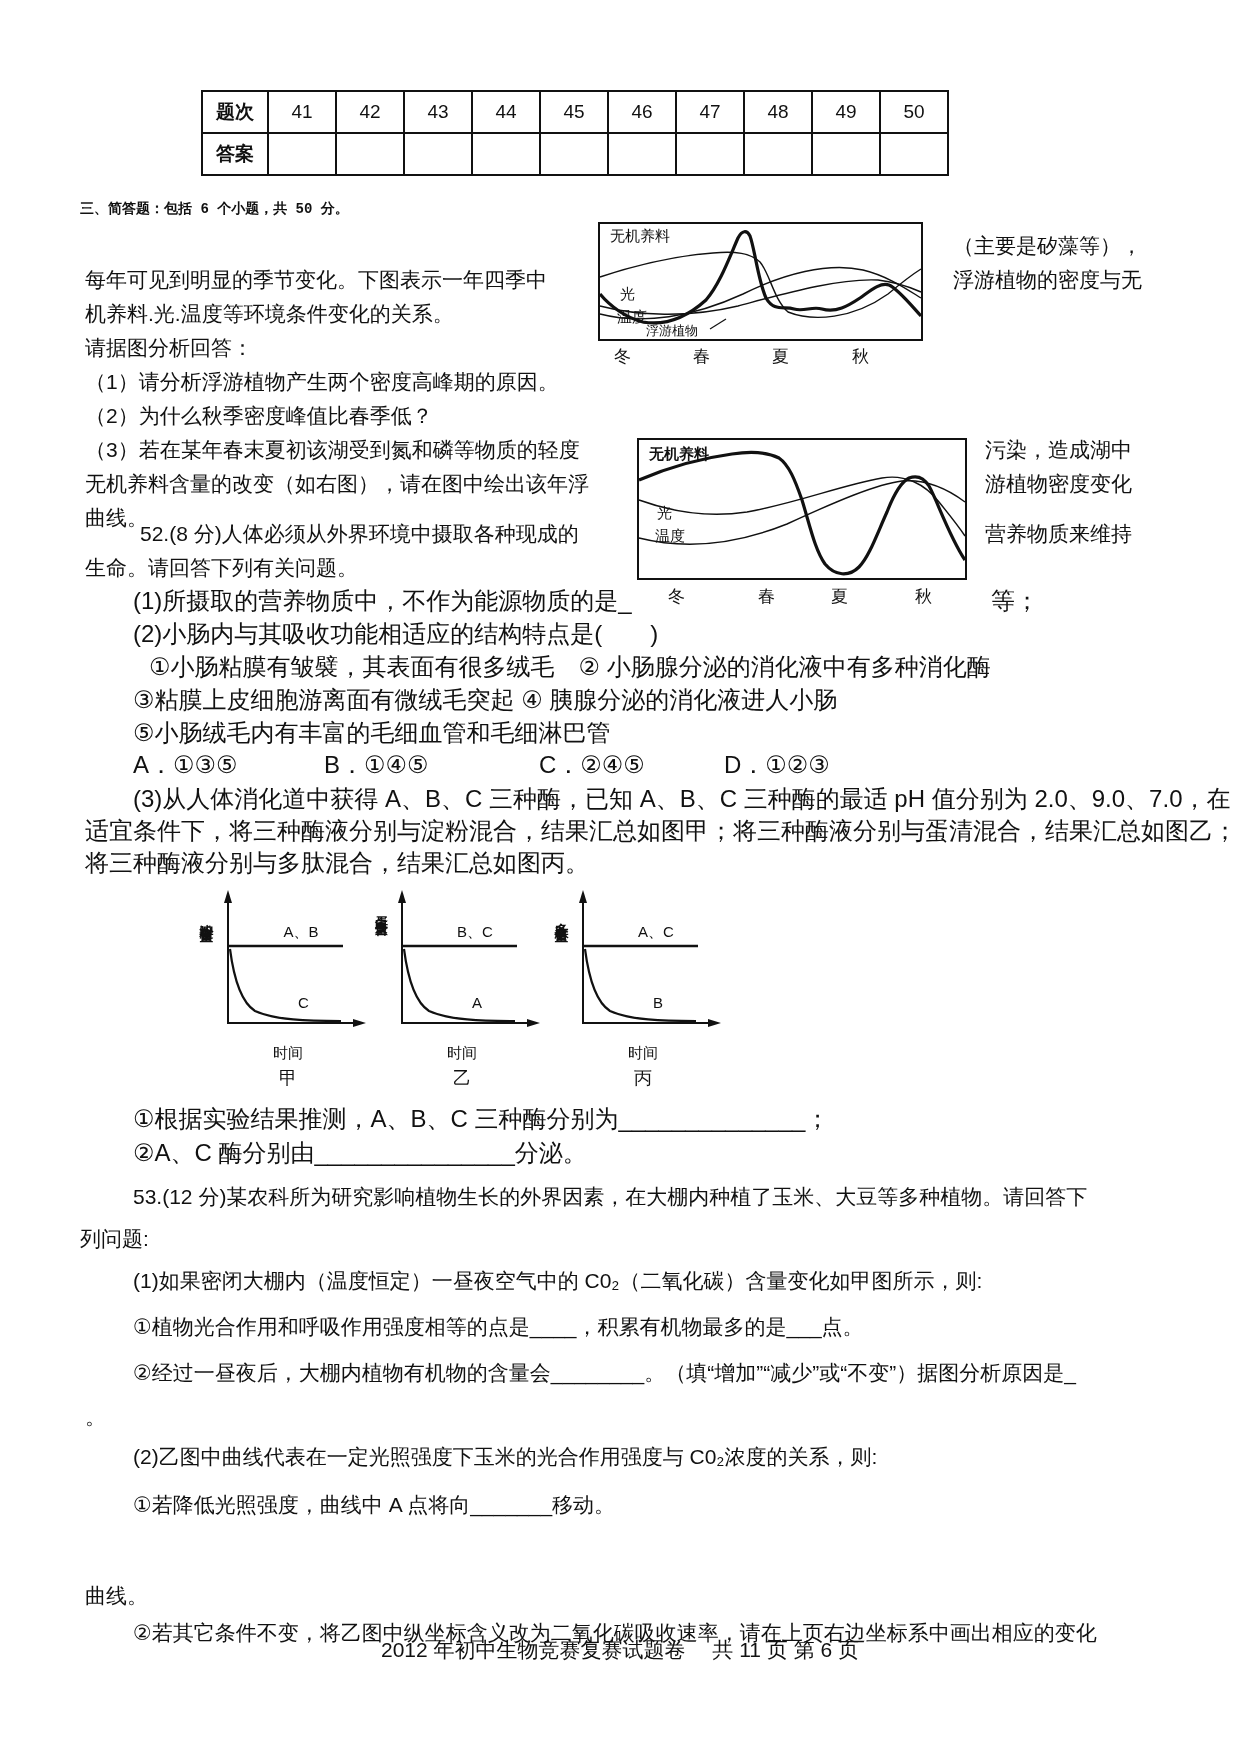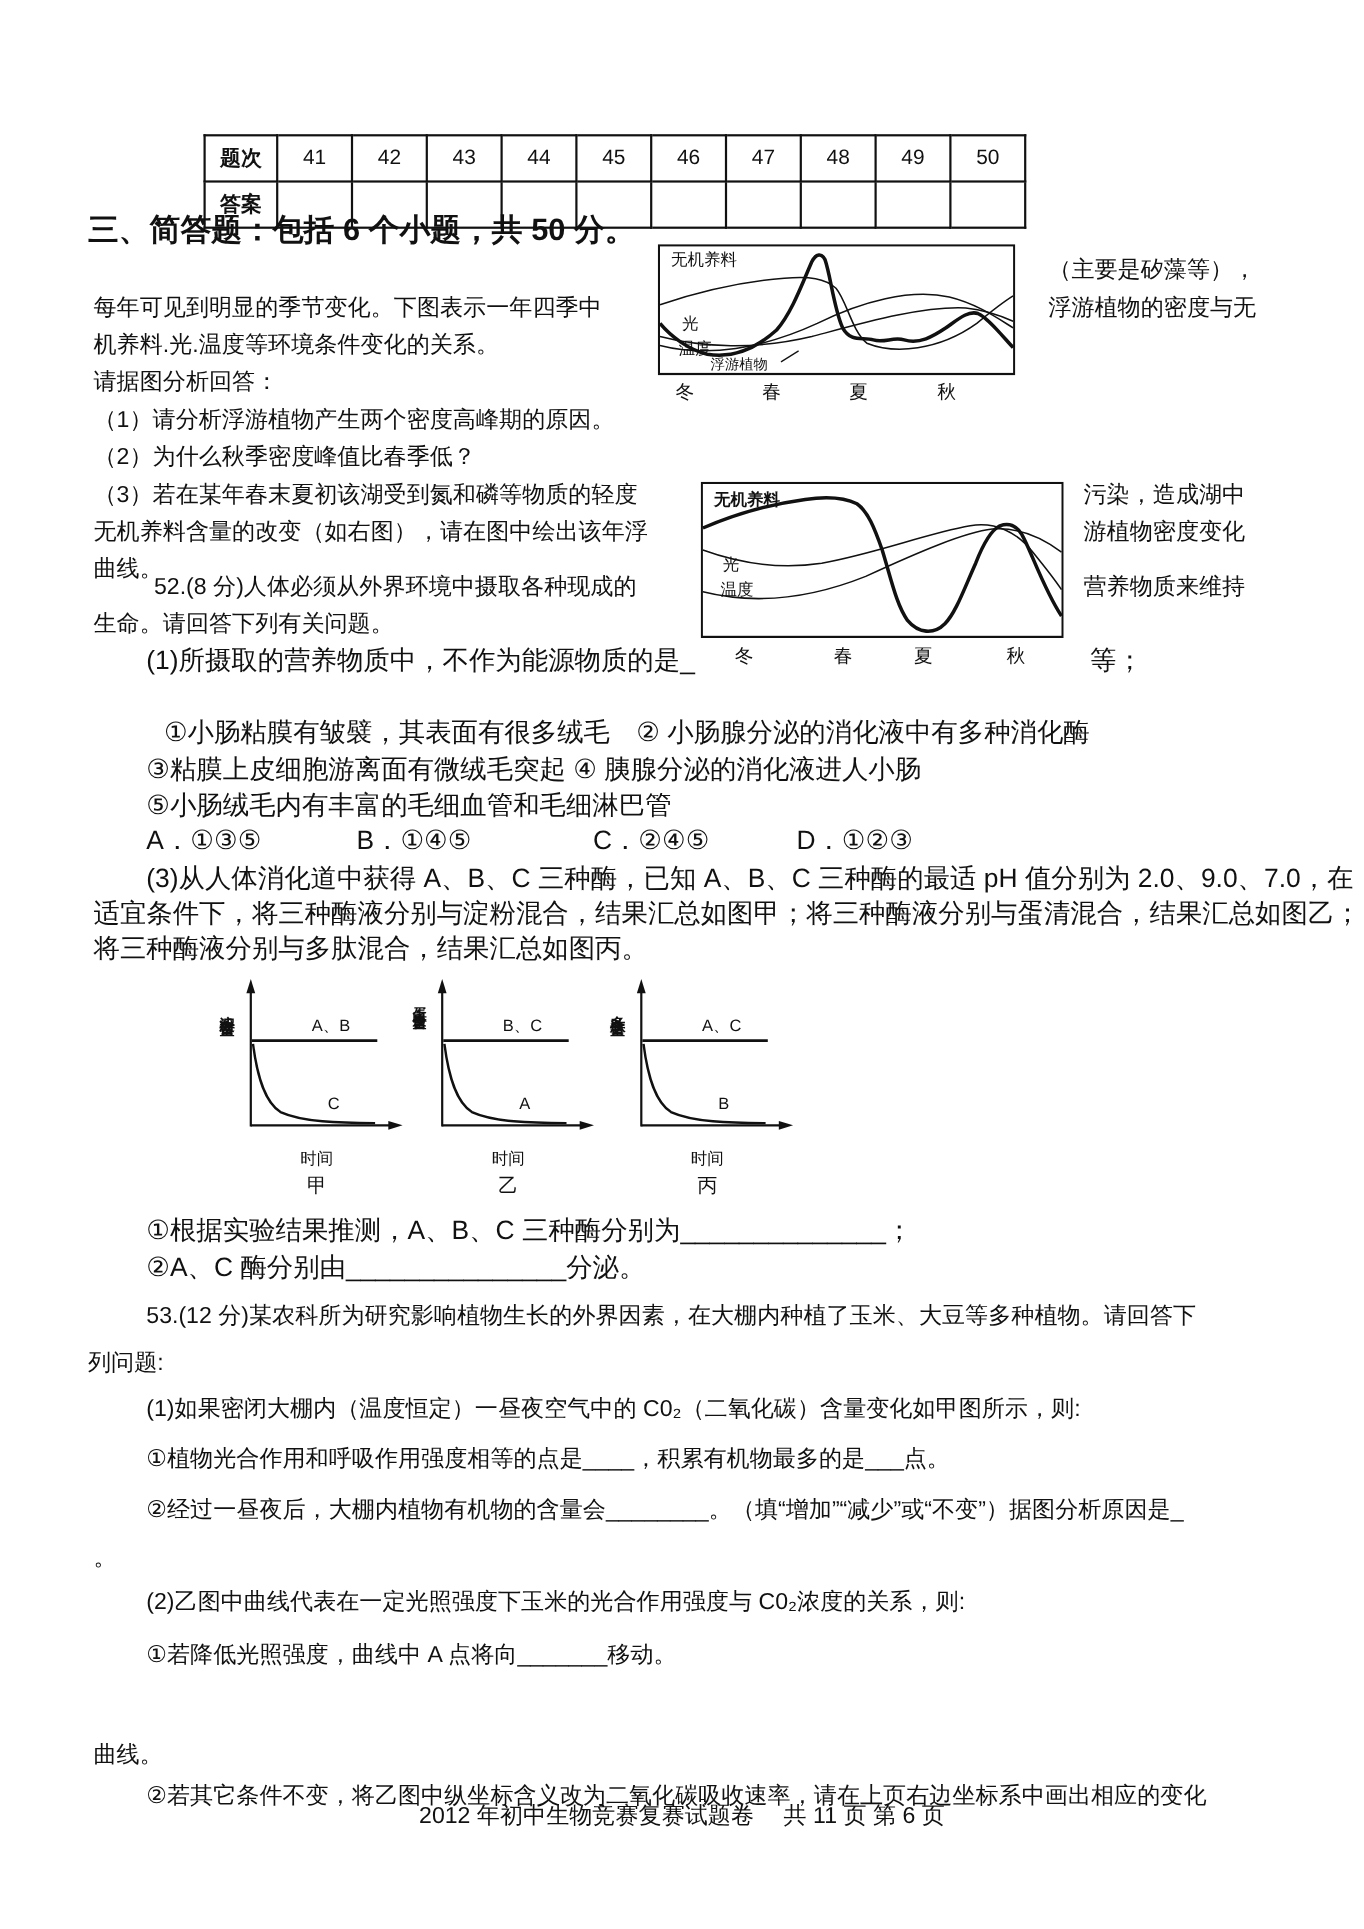--- a/index.html
+++ b/index.html
@@ -4,23 +4,23 @@
 <style>
   html,body{margin:0;padding:0;background:#e8e8e8;}
   .page{
     position:relative; width:1240px; height:1754px; margin:0 auto;
     background:#ffffff; color:#111;
     font-family:"Liberation Sans","DejaVu Sans",sans-serif;
     overflow:hidden;
   }
   .ln{position:absolute; white-space:nowrap; font-size:21px; line-height:26px; color:#111;}
   .ln.sm{font-size:24px;}
-  .heading{font-weight:bold; font-size:28px;}
+  .heading{font-weight:bold; font-size:14px;font-family:Liberation Mono, monospace;}
   .anstable{
-    position:absolute; left:185px; top:90px; border-collapse:collapse; table-layout:fixed;margin-top:32px;
+    position:absolute; left:201px; top:90px; border-collapse:collapse; table-layout:fixed;
   }
   .anstable th,.anstable td{
     border:2px solid #111; height:40px; text-align:center; vertical-align:middle;
     font-size:19px; padding:0;
   }
   .anstable th{font-weight:bold; width:64px;}
   .anstable td{width:66px; font-weight:normal;}
   .fig{position:absolute;}
   .fig svg{display:block;}
   .fig text{font-size:15px; fill:#111; font-family:inherit;}
@@ -120,20 +120,21 @@
       <text x="18" y="103">温度</text>
       <text class="season" x="31" y="164">冬</text>
       <text class="season" x="121" y="164">春</text>
       <text class="season" x="194" y="164">夏</text>
       <text class="season" x="278" y="164">秋</text>
     </svg>
   </div>
 
   <div class="ln sm" style="left:133px;top:588px">(1)所摄取的营养物质中，不作为能源物质的是_</div>
   <div class="ln sm" style="left:991px;top:588px">等；</div>
+  <div class="ln sm" style="left:133px;top:621px">(2)小肠内与其吸收功能相适应的结构特点是(　　)</div>
   <div class="ln sm" style="left:149px;top:654px">①小肠粘膜有皱襞，其表面有很多绒毛　② 小肠腺分泌的消化液中有多种消化酶</div>
   <div class="ln sm" style="left:133px;top:720px">⑤小肠绒毛内有丰富的毛细血管和毛细淋巴管</div>
   <div class="ln sm" style="left:133px;top:687px">③粘膜上皮细胞游离面有微绒毛突起 ④ 胰腺分泌的消化液进人小肠</div>
   <div class="ln sm" style="left:133px;top:752px">A．①③⑤</div>
   <div class="ln sm" style="left:324px;top:752px">B．①④⑤</div>
   <div class="ln sm" style="left:539px;top:752px">C．②④⑤</div>
   <div class="ln sm" style="left:724px;top:752px">D．①②③</div>
   <div class="ln sm" style="left:133px;top:786px">(3)从人体消化道中获得 A、B、C 三种酶，已知 A、B、C 三种酶的最适 pH 值分别为 2.0、9.0、7.0，在</div>
   <div class="ln sm" style="left:85px;top:818px">适宜条件下，将三种酶液分别与淀粉混合，结果汇总如图甲；将三种酶液分别与蛋清混合，结果汇总如图乙；</div>
   <div class="ln sm" style="left:85px;top:850px">将三种酶液分别与多肽混合，结果汇总如图丙。</div>

